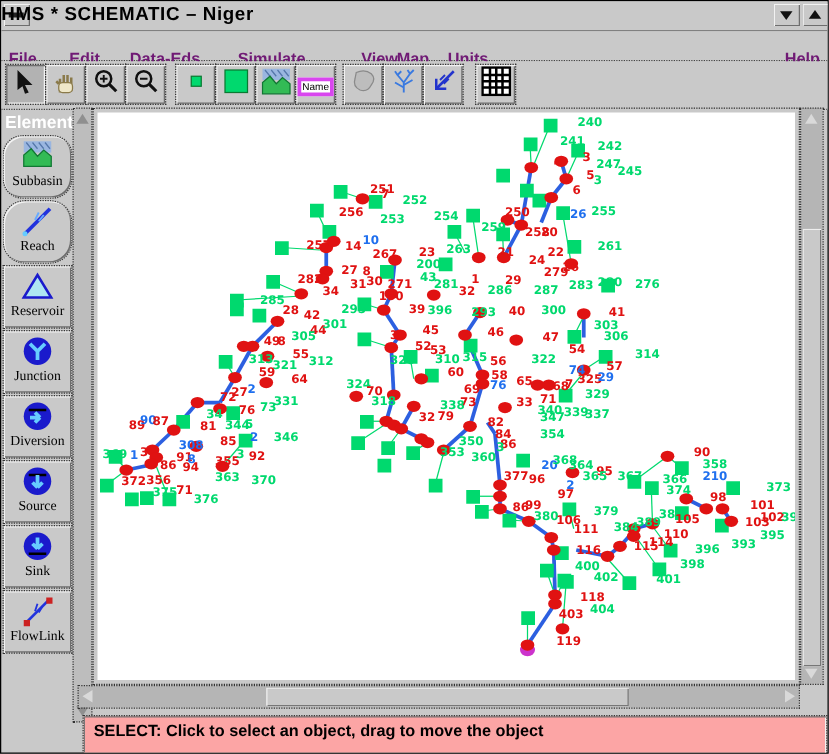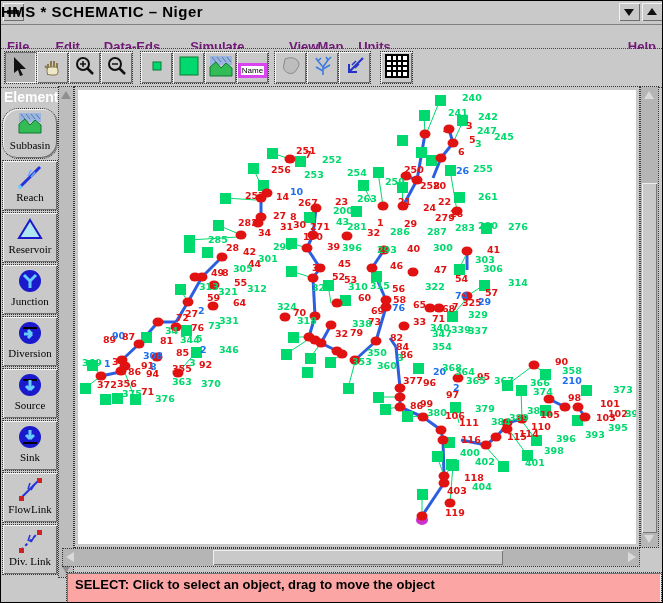--- a/index.html
+++ b/index.html
@@ -180,21 +180,21 @@
 <div id="palette-header">Elements</div>
 <div id="palette">
     <div class="pal-btn" style="top: 0px; border-radius: 15px;">
       <span class="pal-icon"><svg width="24" height="22">
           <rect x="1" y="1" width="22" height="9" fill="#9ab6e0"></rect>
           <path d="M3 2 l4 5 M8 2 l4 5 M13 2 l4 5 M18 2 l4 5" stroke="#5577aa" stroke-width="1"></path>
           <path d="M1 21 L1 12 L7 7 L12 13 L17 8 L23 13 L23 21 Z" fill="#33bb55" stroke="#117733"></path>
         </svg></span>
       <span class="pal-label">Subbasin</span>
     </div>
-    <div class="pal-btn" style="top: 52px;">
+    <div class="pal-btn" style="top: 52px; border-radius: 17px;">
       <span class="pal-icon"><svg width="26" height="26">
           <line x1="3" y1="23" x2="23" y2="3" stroke="#2233dd" stroke-width="3"></line>
           <path d="M14 6 l-3 6 M18 8 l-4 5" stroke="#66aaff" stroke-width="1.5"></path>
           <circle cx="3" cy="23" r="2" fill="#66ccff"></circle>
         </svg></span>
       <span class="pal-label">Reach</span>
     </div>
     <div class="pal-btn" style="top: 104px;">
       <span class="pal-icon"><svg width="26" height="26">
           <polygon points="13,4 24,22 2,22" fill="#aee6f2" stroke="#1a1acc" stroke-width="2"></polygon>
@@ -233,29 +233,20 @@
         </svg></span>
       <span class="pal-label">FlowLink</span>
     </div>
     <div class="pal-btn" style="top: 312px;">
       <span class="pal-icon"><svg width="26" height="26">
           <circle cx="13" cy="13" r="11" fill="#1a1acc"></circle>
           <path d="M13 6 V15 M13 15 L9 11 M13 15 L17 11" stroke="#66ccff" stroke-width="3"></path>
           <line x1="6" y1="19" x2="20" y2="19" stroke="#000" stroke-width="2"></line>
         </svg></span>
       <span class="pal-label">Sink</span>
-    </div>
-    <div class="pal-btn" style="top: 416px;">
-      <span class="pal-icon"><svg width="26" height="26">
-          <line x1="4" y1="22" x2="22" y2="4" stroke="#2233dd" stroke-width="2" stroke-dasharray="3,3"></line>
-          <path d="M13 7 l-2 6 M17 9 l-3 5" stroke="#2233dd" stroke-width="1.5"></path>
-          <rect x="2" y="20" width="5" height="5" fill="#cc2222"></rect>
-          <rect x="20" y="2" width="5" height="5" fill="#cc2222"></rect>
-        </svg></span>
-      <span class="pal-label">Div. Link</span>
     </div>
   </div>
 <div id="pal-scroll">
   <div id="pal-up" class="sc-arrow"></div>
   <div id="pal-dn" class="sc-arrow"></div>
 </div>
 
 <div id="canvas-frame">
   <div id="canvas">
     <svg id="schematic-svg" width="558" height="454">

